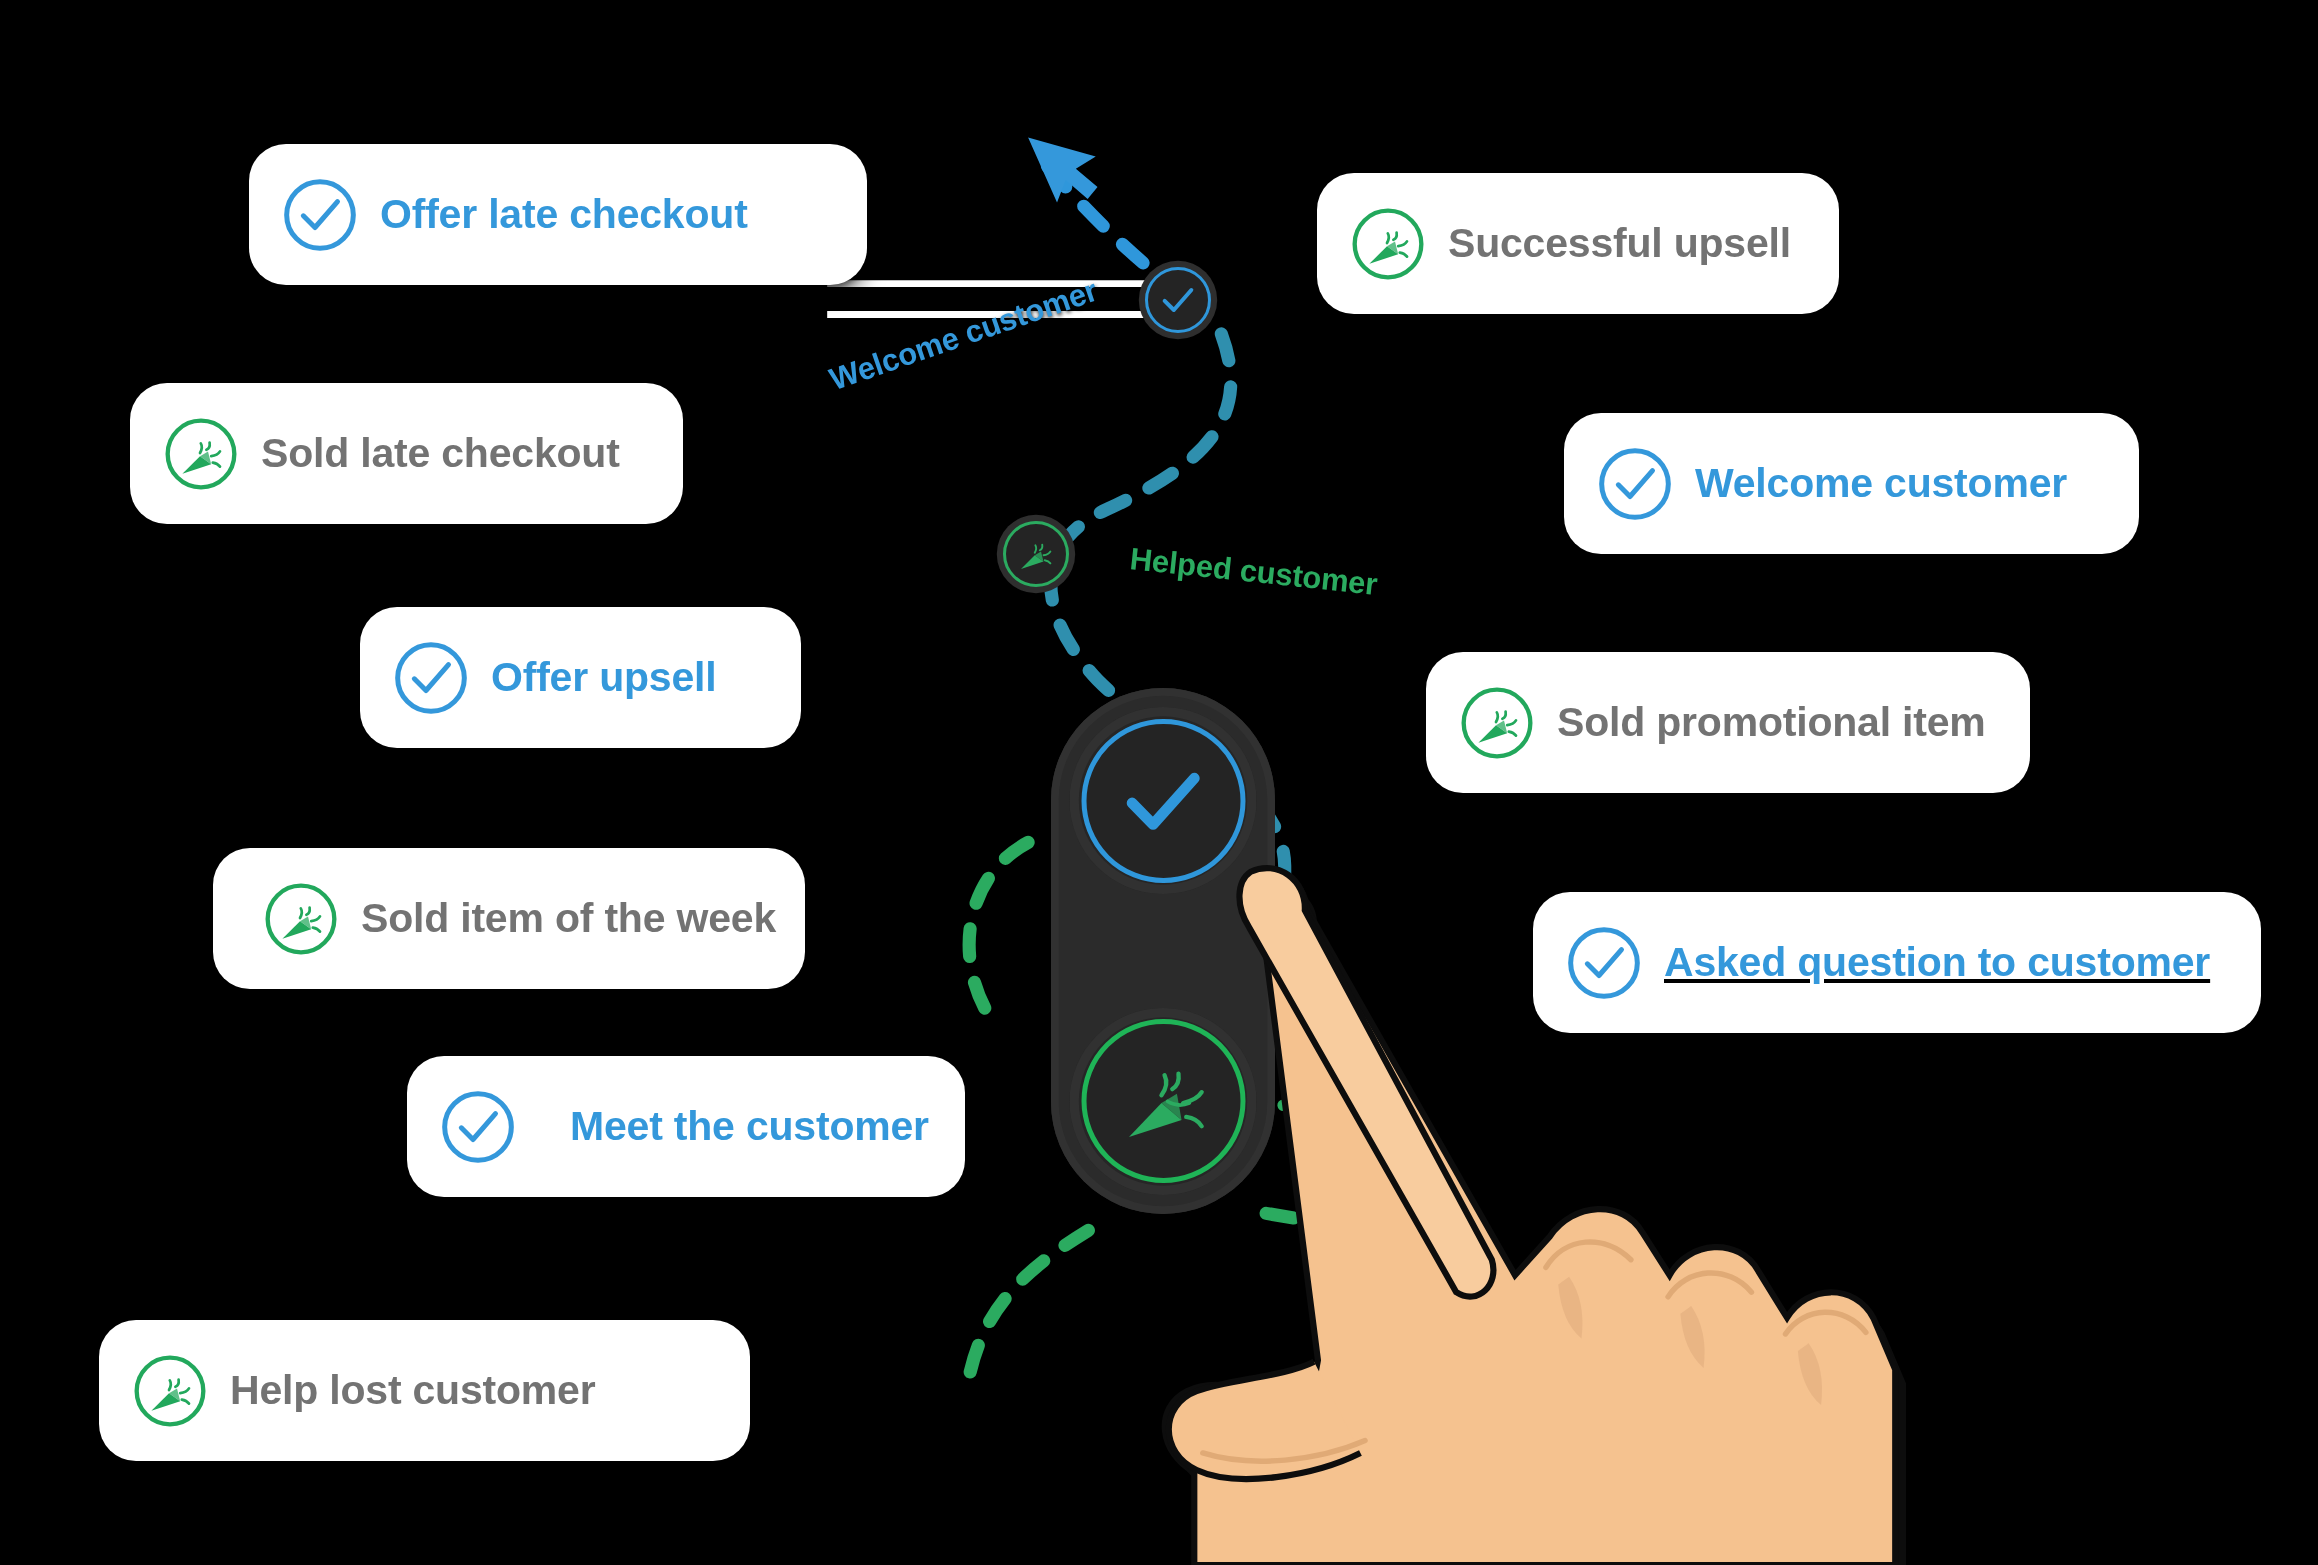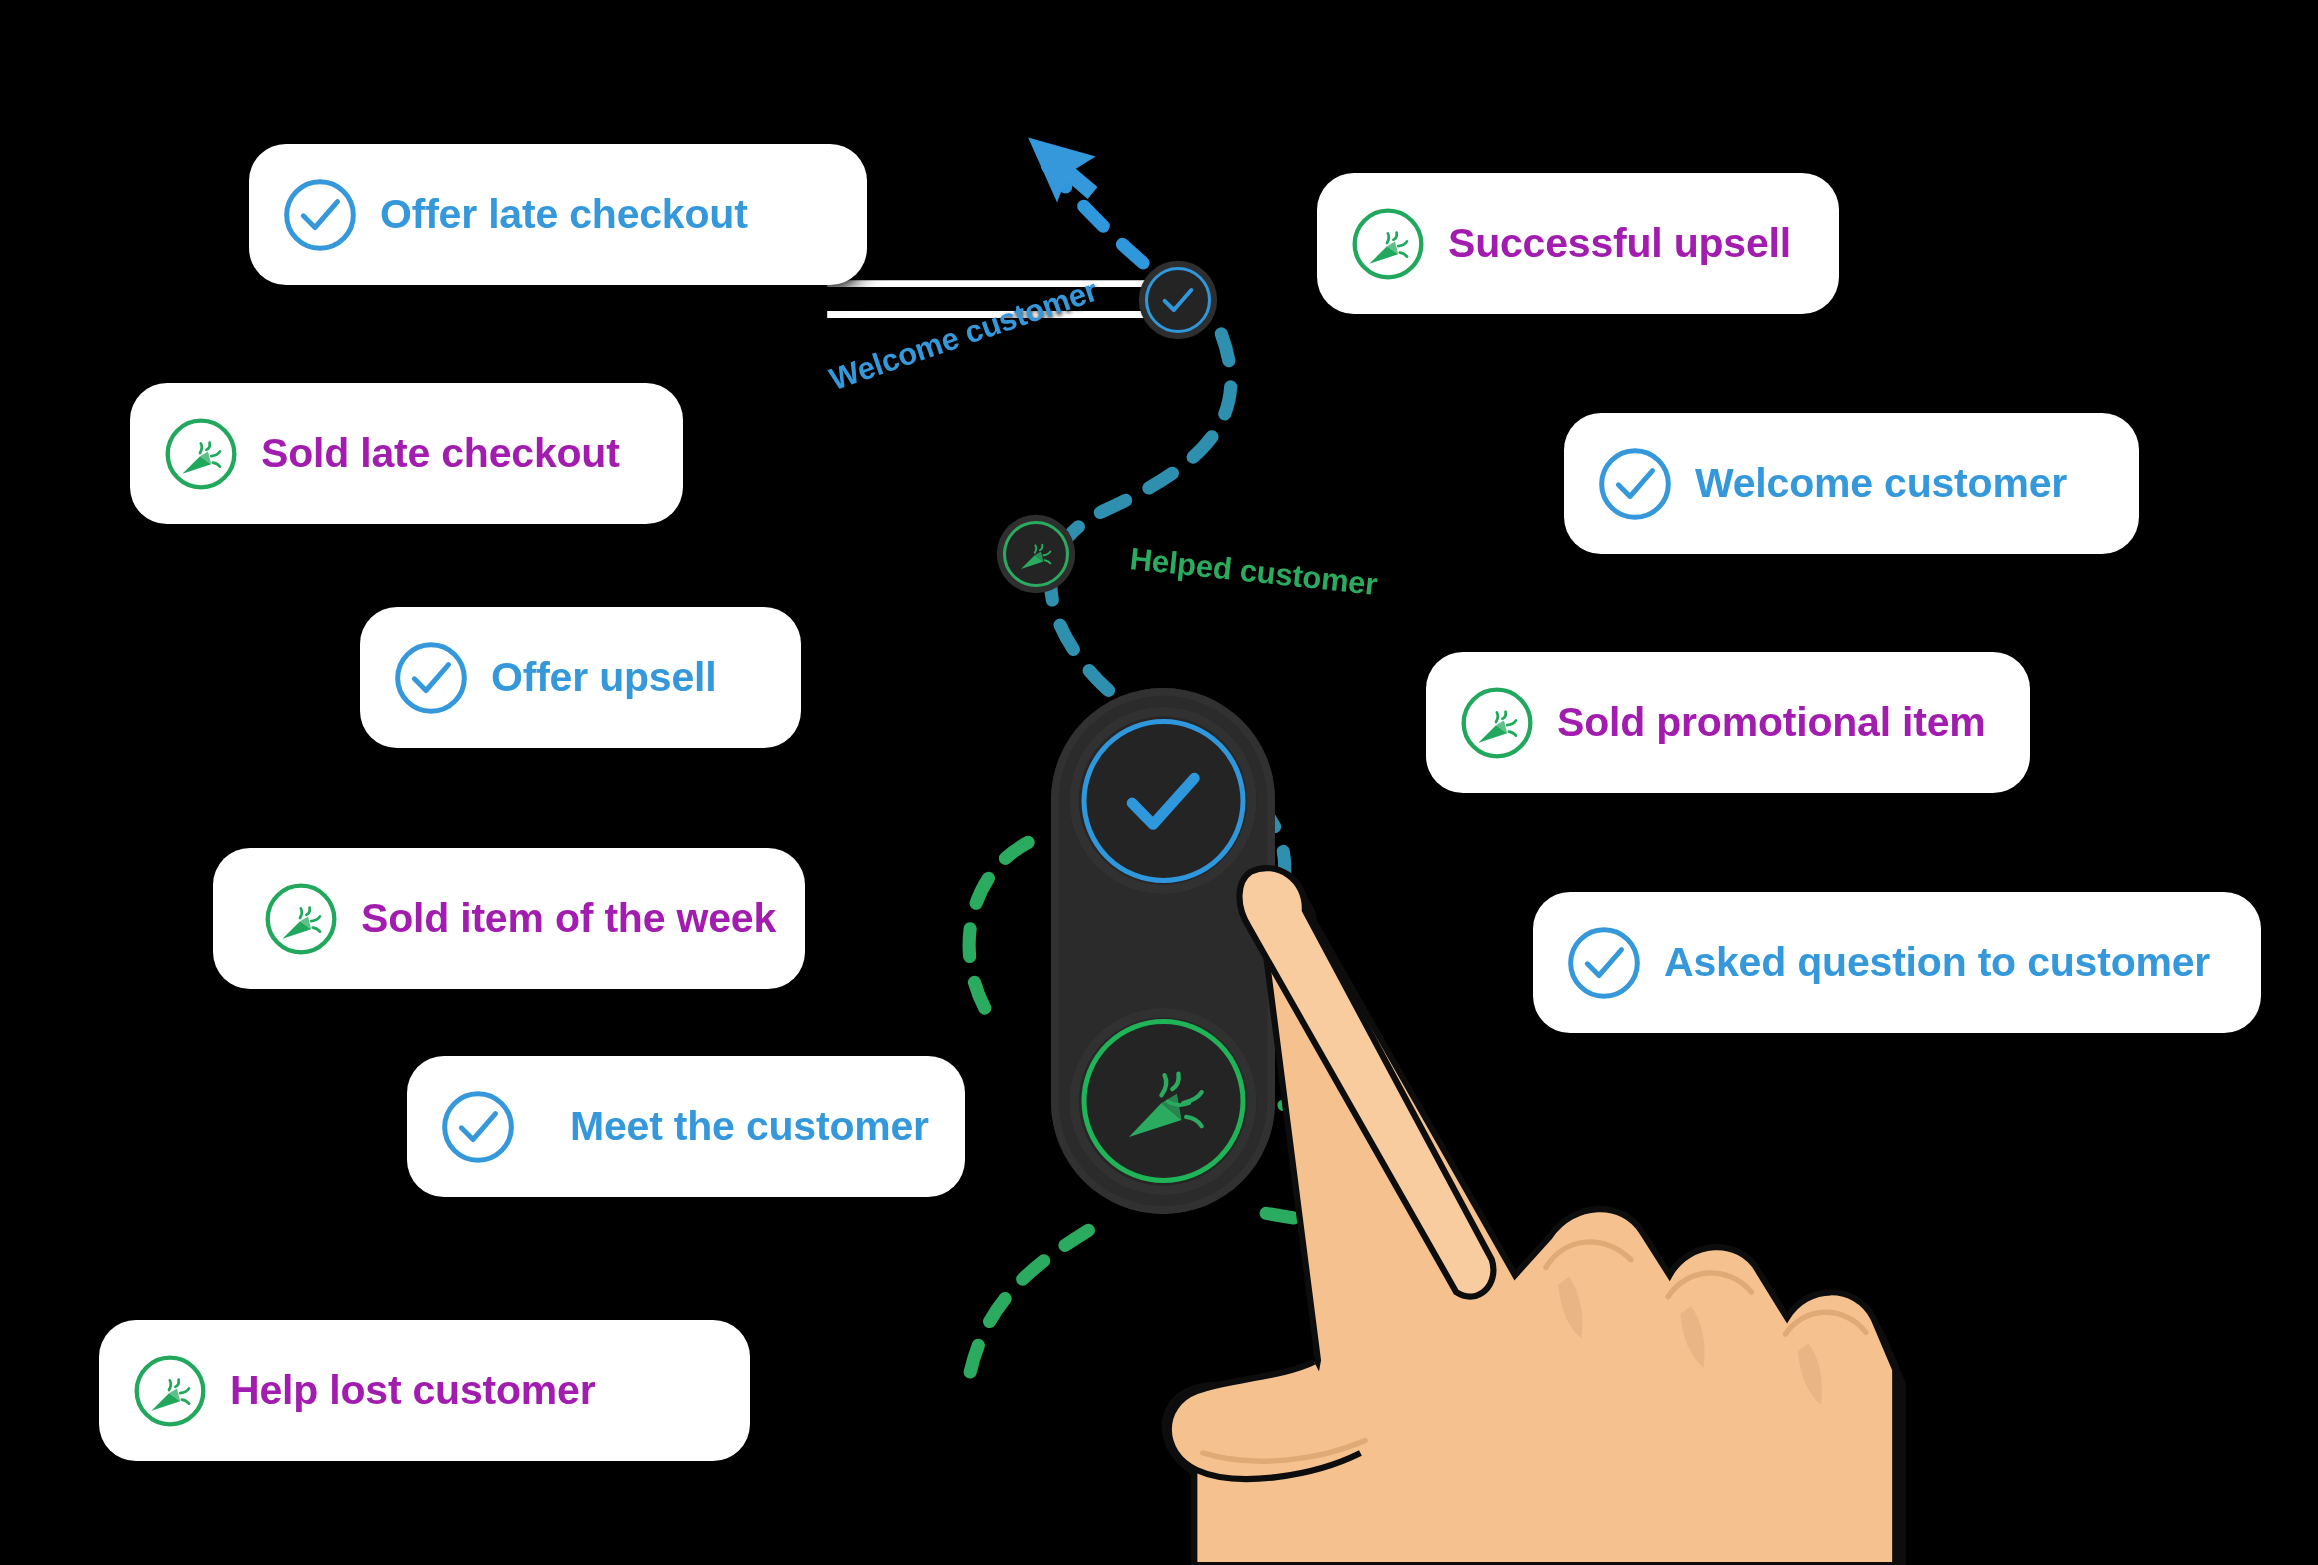--- a/index.html
+++ b/index.html
@@ -18,21 +18,21 @@
     border-radius:37px;
     box-shadow:0 10.8px 20px rgba(0,0,0,.55), 0 2.3px 6.2px rgba(0,0,0,.45);
     box-sizing:border-box;
     padding:0 40px 0 31px;
   }
   .card .ic{flex:0 0 auto;width:80px;height:80px;margin-right:20px;display:block;}
   .card .lbl{
     font-size:41px;font-weight:700;letter-spacing:-0.2px;white-space:nowrap;line-height:1;
   }
   .card.blue .lbl{color:#3498db;}
-  .card.green .lbl{color:#a21caf;}
+  .card.green .lbl{color:#737373;}
 
   
   #toggle{
     position:absolute;left:1051px;top:688px;width:224px;height:526px;
     background:#2b2b2b;border-radius:116px;
     box-shadow:inset 0 0 0 7.7px #313131;
   }
   .slot{
     position:absolute;left:50%;transform:translateX(-50%);
     width:187px;height:187px;border-radius:50%;
@@ -65,21 +65,21 @@
     letter-spacing:-0.2px;
     text-shadow:0 2.3px 4.6px rgba(0,0,0,.9);
   }
   #lbl-welcome{left:831px;top:363px;color:#3498db;transform:rotate(-19deg);transform-origin:left center;}
   #lbl-helped{left:1130px;top:541px;color:#2bab60;transform:rotate(6deg);transform-origin:left center;}
 
   svg.overlay{position:absolute;left:0;top:0;width:2319px;height:1565px;pointer-events:none;}
   #hand-layer{z-index:40;}
   #paths-layer{z-index:5;}
   .card,#toggle,.node,.pathlabel{z-index:20;}
-  #card-asked{z-index:30;}
+  #card-asked{z-index:30;text-decoration:underline;}
 </style>
 </head>
 <body>
 
 <div id="stage">
 
   <svg class="overlay" id="paths-layer" viewBox="0 0 3000 2025">
 
     <line x1="1070" y1="367" x2="1498" y2="367" stroke="#ffffff" stroke-width="9"></line>
     <line x1="1070" y1="407" x2="1498" y2="407" stroke="#ffffff" stroke-width="9"></line>

